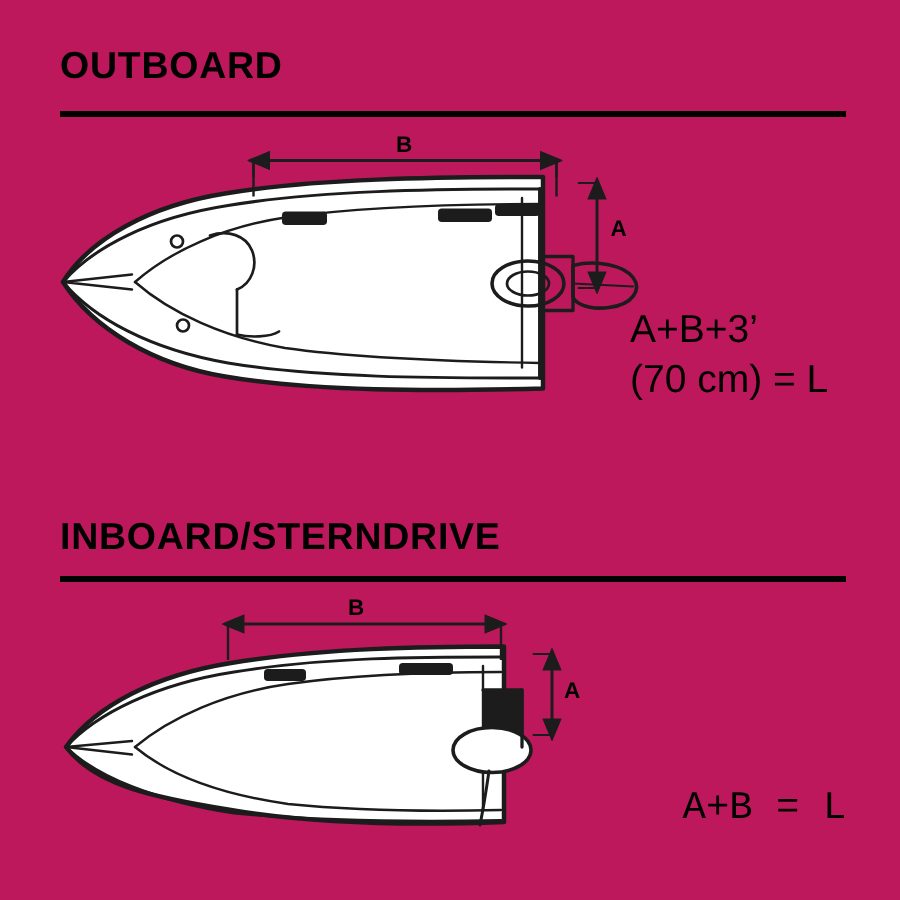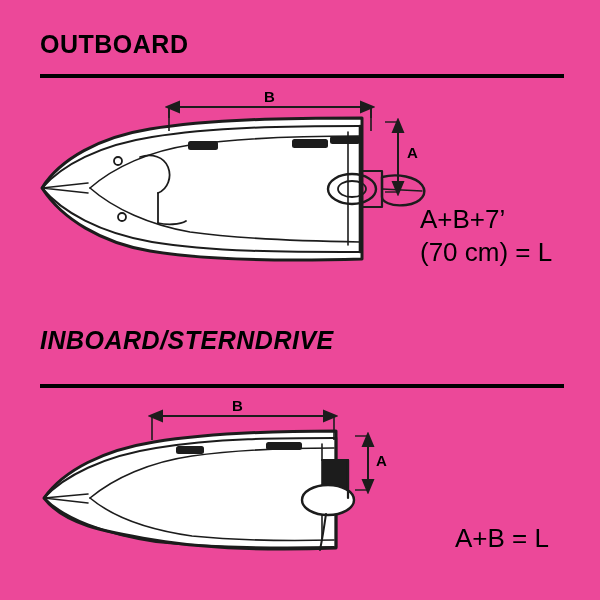--- a/index.html
+++ b/index.html
@@ -4,21 +4,21 @@
 <style>
   html, body {
     margin: 0;
     padding: 0;
     background: #ffffff;
   }
   #page {
     position: relative;
     width: 600px;
     height: 600px;
-    background: #ec4899;
+    background: #be185d;
     font-family: "Liberation Sans", sans-serif;
     overflow: hidden;
   }
   .section-title {
     position: absolute;
     font-weight: bold;
     font-size: 25px;
     letter-spacing: 0.5px;
     color: #000000;
     white-space: nowrap;
@@ -112,25 +112,25 @@
       <line x1="13" y1="4" x2="13" y2="74"></line>
       <polygon points="13,2 8,14 18,14"></polygon>
       <polygon points="13,76 8,64 18,64"></polygon>
       <line x1="0" y1="4" x2="13" y2="4" stroke-width="1.4"></line>
       <line x1="0" y1="74" x2="13" y2="74" stroke-width="1.4"></line>
     </g>
   </svg>
   <div class="dim-label" style="left:407px; top:144px;">A</div>
 
   <div class="formula" style="left:420px; top:203px;">
-    <div>A+B+7’</div>
+    <div>A+B+3’</div>
     <div>(70 cm) = L</div>
   </div>
 
-  <div class="section-title" style="left:40px; top:326px;font-style:italic;">INBOARD/STERNDRIVE</div>
+  <div class="section-title" style="left:40px; top:344px;">INBOARD/STERNDRIVE</div>
   <div class="rule" style="left:40px; top:384px; width:524px;"></div>
 
   <svg class="boat-svg" style="left:30px; top:398px;" width="380" height="170" viewBox="0 0 380 170">
     <g fill="none" stroke="#1c1c1c" stroke-width="2.4" stroke-linejoin="round" stroke-linecap="round">
 
       <path d="M14,100 C34,72 74,52 124,44 C184,34 254,33 306,33 L306,150 C252,152 184,152 124,142 C74,134 34,126 14,100 Z" fill="#ffffff" stroke="#1c1c1c" stroke-width="3"></path>
       <path d="M14,100 C34,78 74,58 126,50 C186,40 252,40 304,40" stroke-width="2"></path>
       <path d="M14,100 C34,120 74,136 126,144 C186,150 252,150 304,149" stroke-width="2"></path>
 
       <path d="M60,100 C84,80 120,64 162,58 C212,51 262,50 304,50" stroke-width="1.6"></path>
@@ -169,17 +169,17 @@
     <g stroke="#1c1c1c" stroke-width="2" fill="#1c1c1c">
       <line x1="13" y1="4" x2="13" y2="58"></line>
       <polygon points="13,2 8,14 18,14"></polygon>
       <polygon points="13,60 8,48 18,48"></polygon>
       <line x1="0" y1="4" x2="13" y2="4" stroke-width="1.4"></line>
       <line x1="0" y1="58" x2="13" y2="58" stroke-width="1.4"></line>
     </g>
   </svg>
   <div class="dim-label" style="left:376px; top:452px;">A</div>
 
-  <div class="formula" style="left:455px; top:522px;">
+  <div class="formula" style="left:455px; top:522px;font-family:Liberation Mono, monospace;">
     <div>A+B  = L</div>
   </div>
 
 </div>
 
 </body></html>

